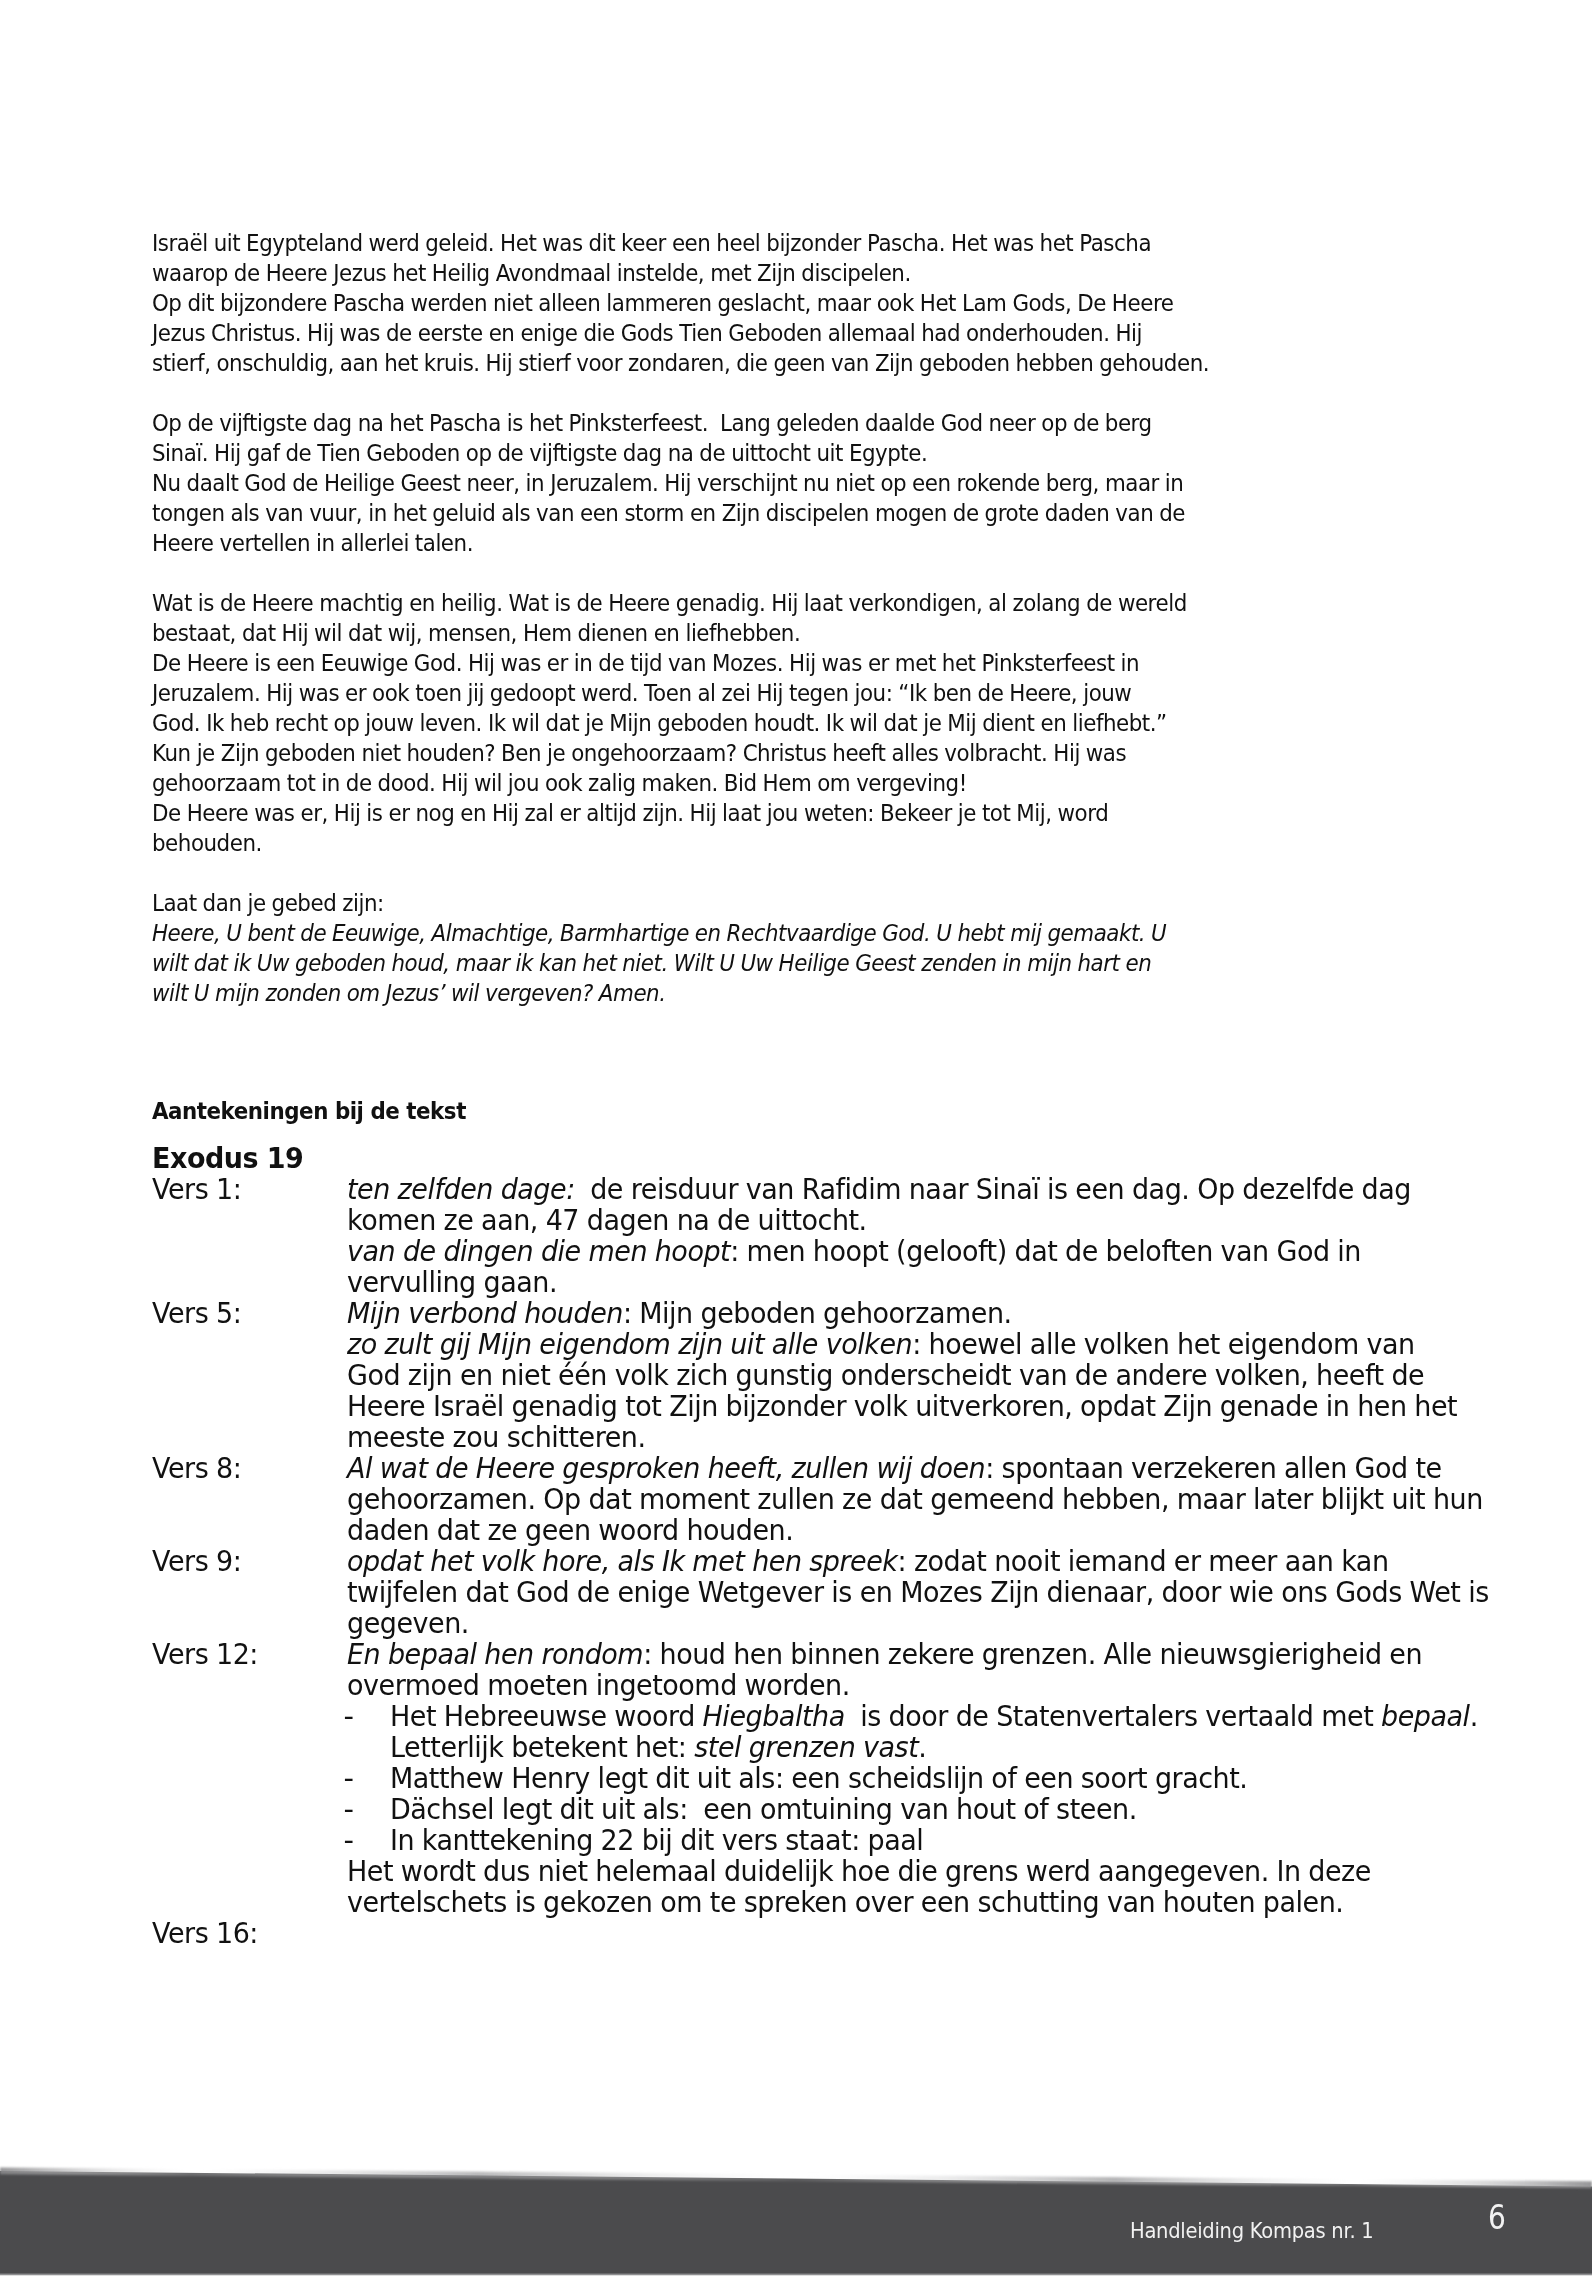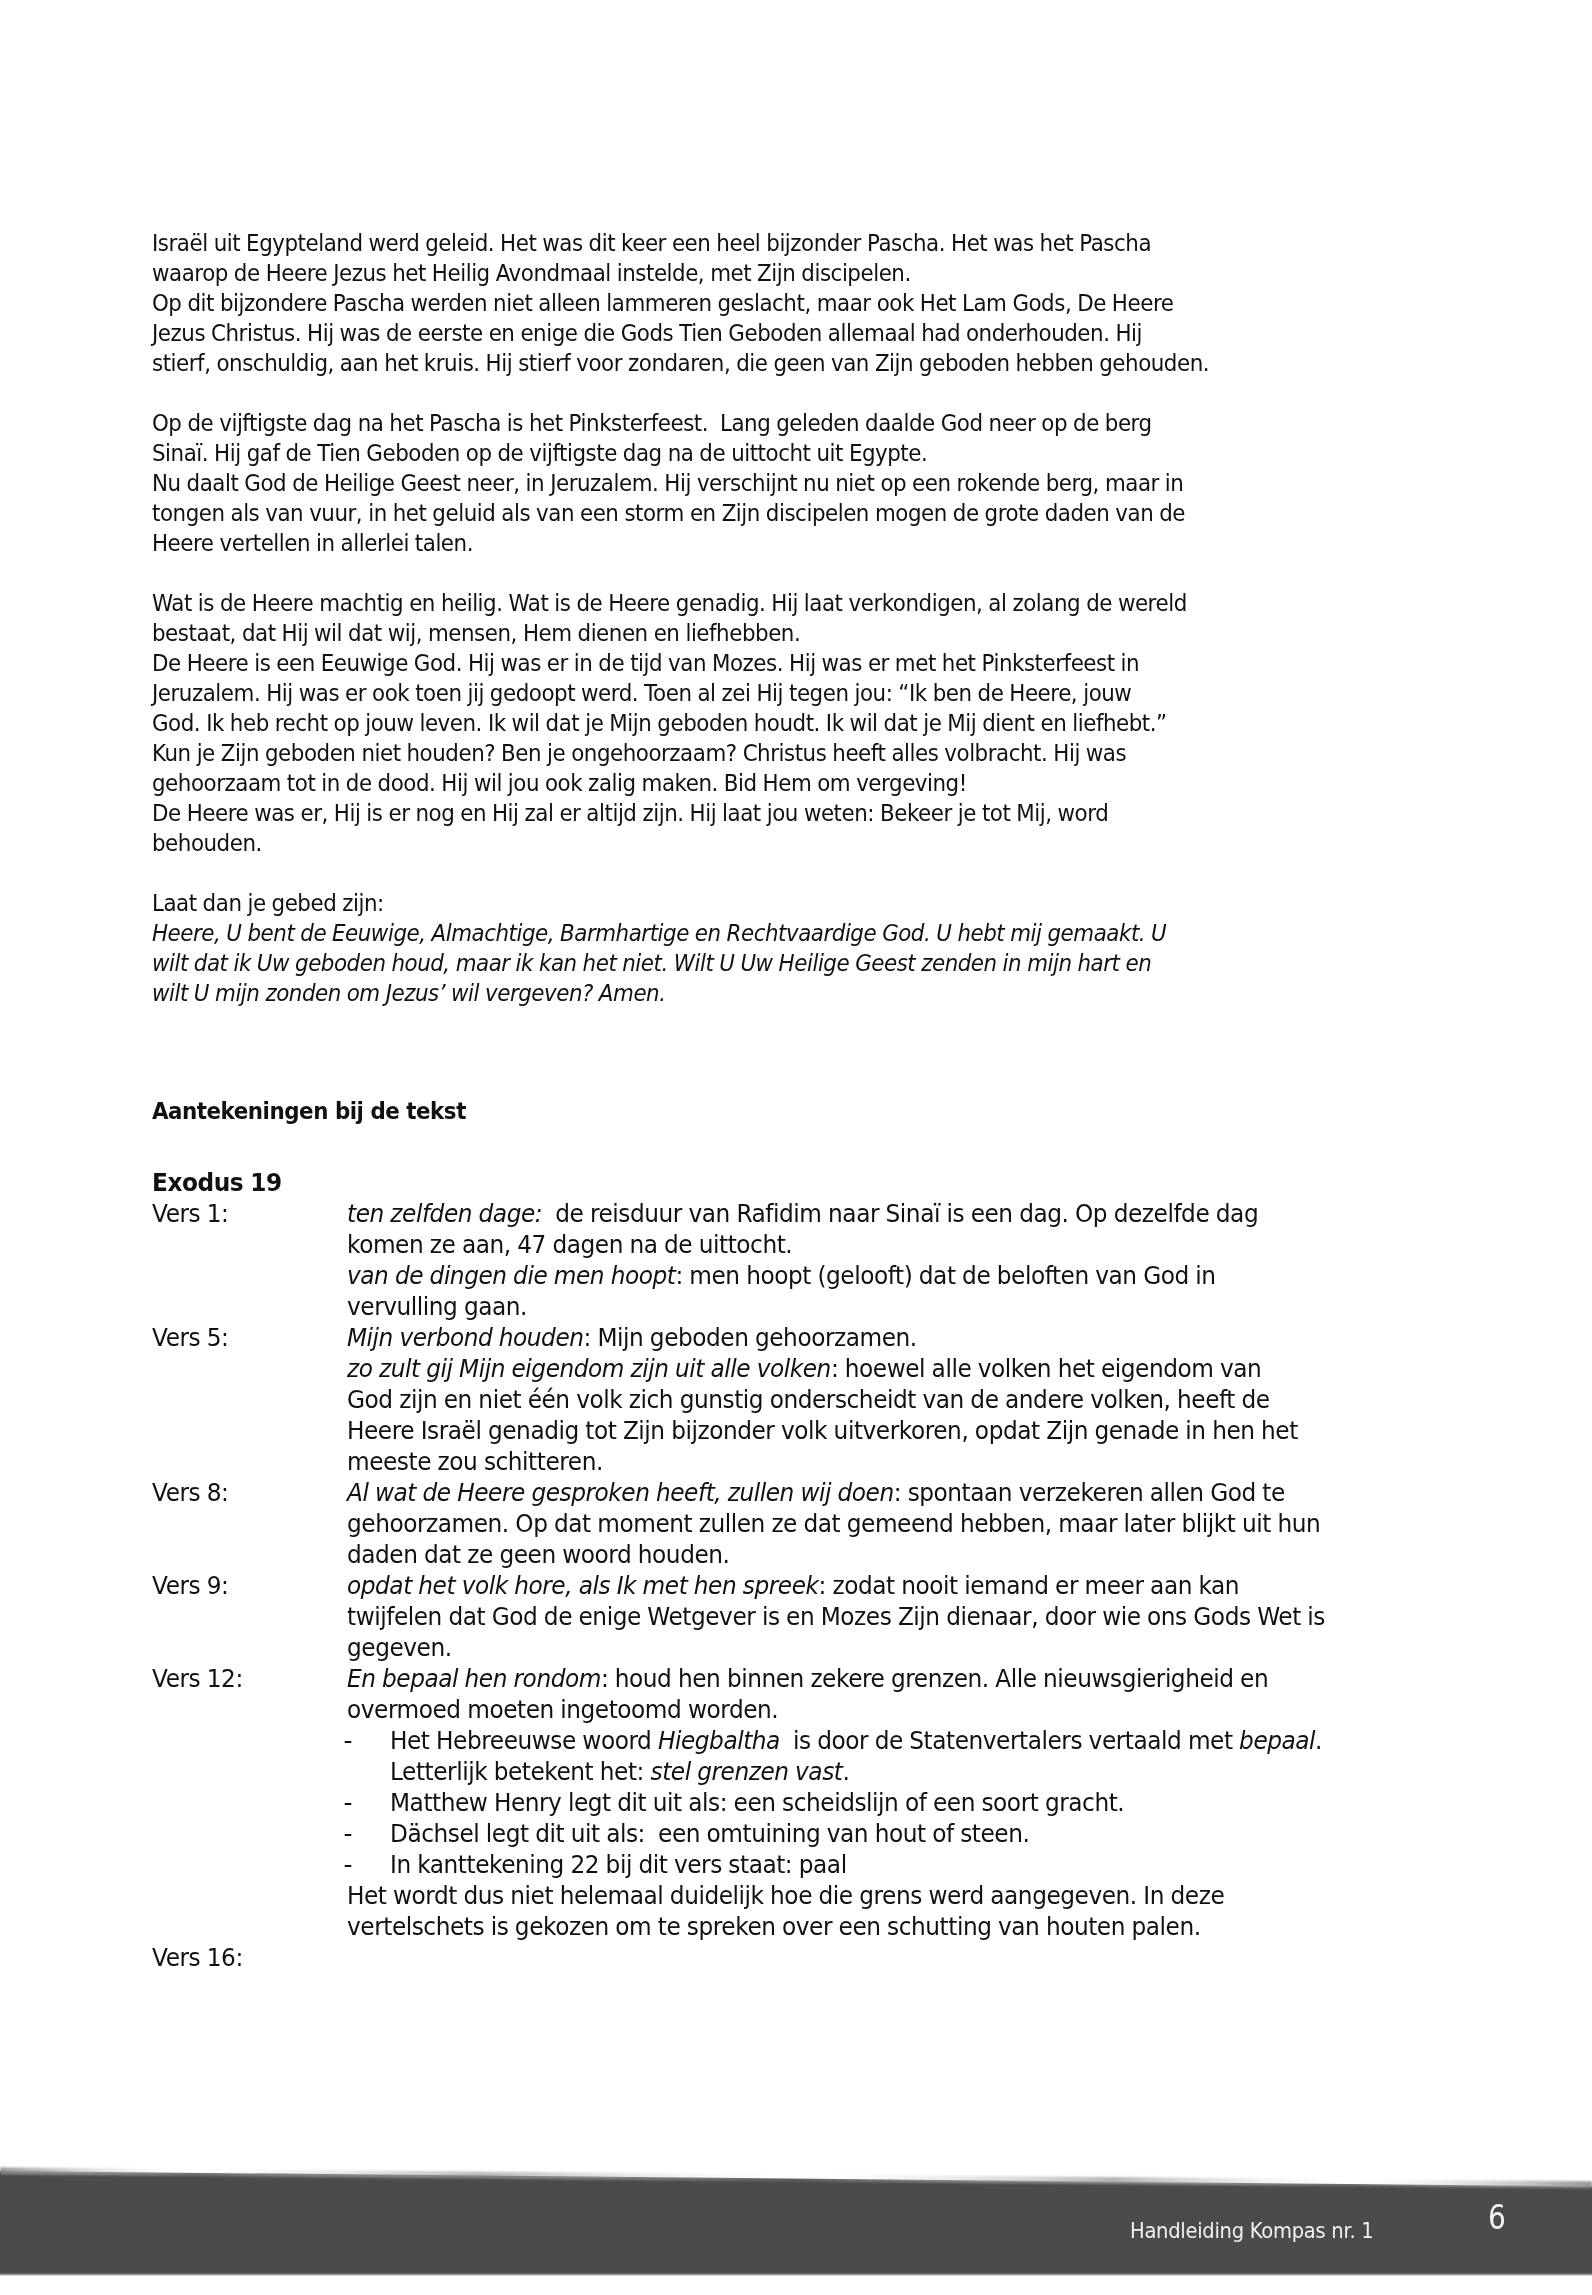--- a/index.html
+++ b/index.html
@@ -49,23 +49,23 @@
       font-size: 23px;
       font-weight: bold;
       letter-spacing: -0.5px;
       transform: scaleX(0.93);
       transform-origin: 0 0;
       white-space: pre;
     }
     .notes {
       position: absolute;
       left: 152px;
-      top: 1167px;
+      top: 1143px;
       width: 1312px;
-      font-size: 25px;
+      font-size: 29px;
       letter-spacing: -0.5px;
       word-spacing: -0.4px;
       line-height: 31px;
     }
     .notes .book-title {
       font-weight: bold;
       height: 31px;
       white-space: pre;
       transform: scaleX(0.93);
       transform-origin: 0 0;

